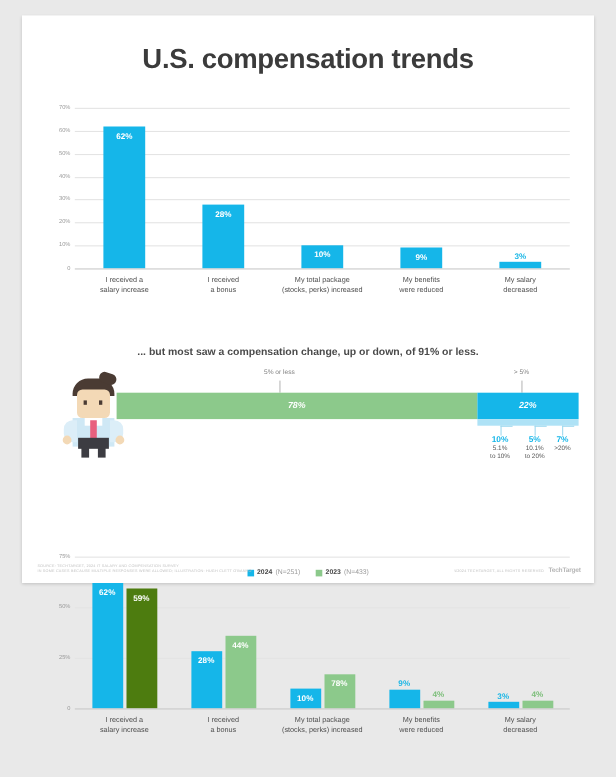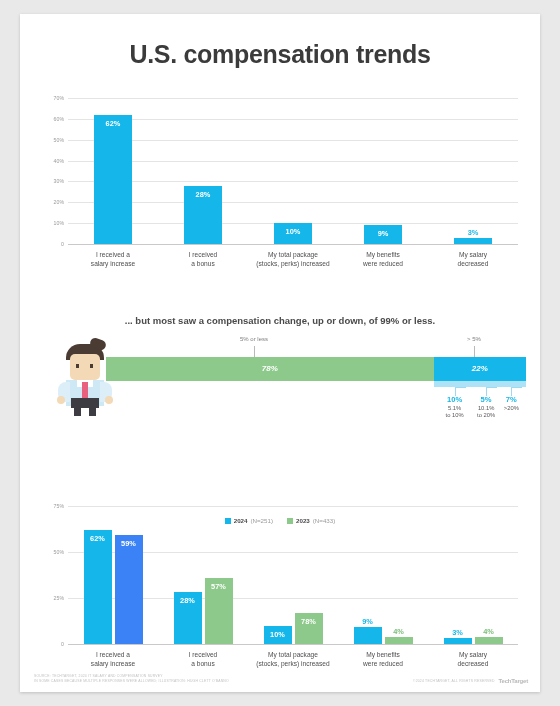--- a/index.html
+++ b/index.html
@@ -4,21 +4,21 @@
 <style>
   html,body{margin:0;padding:0;}
   body{
     width:560px;height:706px;
     background:#e9e9e9;
     font-family:"Liberation Sans", sans-serif;
     overflow:hidden;
   }
   .page{
     position:absolute;left:20px;top:14px;
-    width:520px;height:678px;
+    width:520px;height:516px;
     background:#ffffff;
     box-shadow:0 1px 3px rgba(0,0,0,.18);
   }
   
   .main-title{
     text-align:center;
     font-size:25px;
     font-weight:bold;
     color:#3b3b3b;
     letter-spacing:-.3px;
@@ -187,21 +187,21 @@
     <div class="axis-base" style="top:146px;"></div>
     <div class="cats" id="c1-cats" style="top:152px;">
         <div class="cat">I received a<br>salary increase</div>
         <div class="cat">I received<br>a bonus</div>
         <div class="cat">My total package<br>(stocks, perks) increased</div>
         <div class="cat">My benefits<br>were reduced</div>
         <div class="cat">My salary<br>decreased</div>
       </div>
   </div>
 
-  <div class="sec-head" style="position:absolute;left:14px;top:300px;width:492px;">... but most saw a compensation change, up or down, of 99% or less.</div>
+  <div class="sec-head" style="position:absolute;left:14px;top:300px;width:492px;">... but most saw a compensation change, up or down, of 91% or less.</div>
 
   <div class="stack-wrap" id="chart2" style="position:absolute;left:14px;top:322px;width:492px;height:110px;">
 
     <div class="callout" style="left:180px;top:0;width:80px;">5% or less</div>
     <div class="leader" style="left:220px;top:10px;height:11px;"></div>
 
     <div class="callout" style="left:400px;top:0;width:80px;">&gt; 5%</div>
     <div class="leader" style="left:440px;top:10px;height:11px;"></div>
 
     <div class="stackbar" id="c2-stack" style="left:72px;top:21px;width:420px;">
@@ -274,30 +274,30 @@
         <div class="ytick" style="top: 46px;">50%</div>
         <div class="grid-line" style="top: 92px;"></div>
         <div class="ytick" style="top: 92px;">25%</div>
         <div class="ytick" style="top: 138px;">0</div>
       </div>
     <div class="bars" id="c3-bars" style="top:0;height:138px;">
         <div class="slot">
           <div class="bar" style="width: 28px; height: 114.08px; background: rgb(21, 182, 233);">
             <div class="vlabel">62%</div>
           </div>
-          <div class="bar green" style="width: 28px; height: 108.56px; background: #3b82f6;">
+          <div class="bar green" style="width: 28px; height: 108.56px; background: #4d7c0f;">
             <div class="vlabel">59%</div>
           </div>
         </div>
         <div class="slot">
           <div class="bar" style="width: 28px; height: 51.52px; background: rgb(21, 182, 233);">
             <div class="vlabel">28%</div>
           </div>
           <div class="bar green" style="width: 28px; height: 66.24px; background: rgb(140, 201, 139);">
-            <div class="vlabel">57%</div>
+            <div class="vlabel">44%</div>
           </div>
         </div>
         <div class="slot">
           <div class="bar" style="width: 28px; height: 18.4px; background: rgb(21, 182, 233);">
             <div class="vlabel">10%</div>
           </div>
           <div class="bar green" style="width: 28px; height: 31.28px; background: rgb(140, 201, 139);">
             <div class="vlabel">78%</div>
           </div>
         </div>

